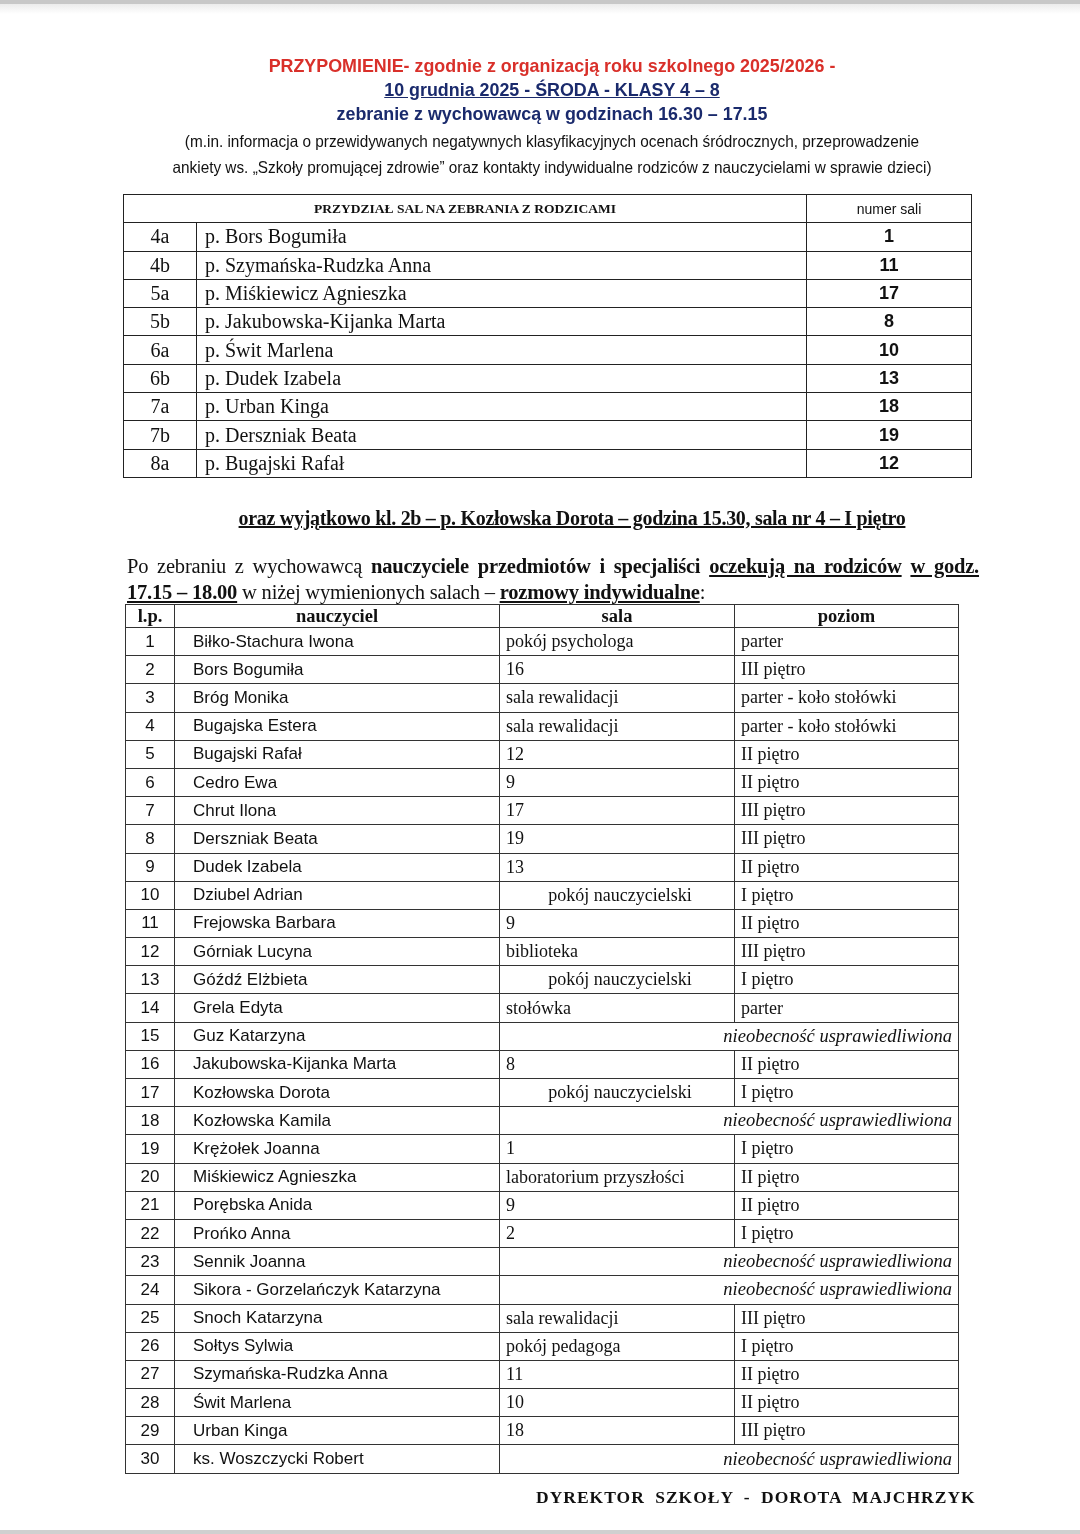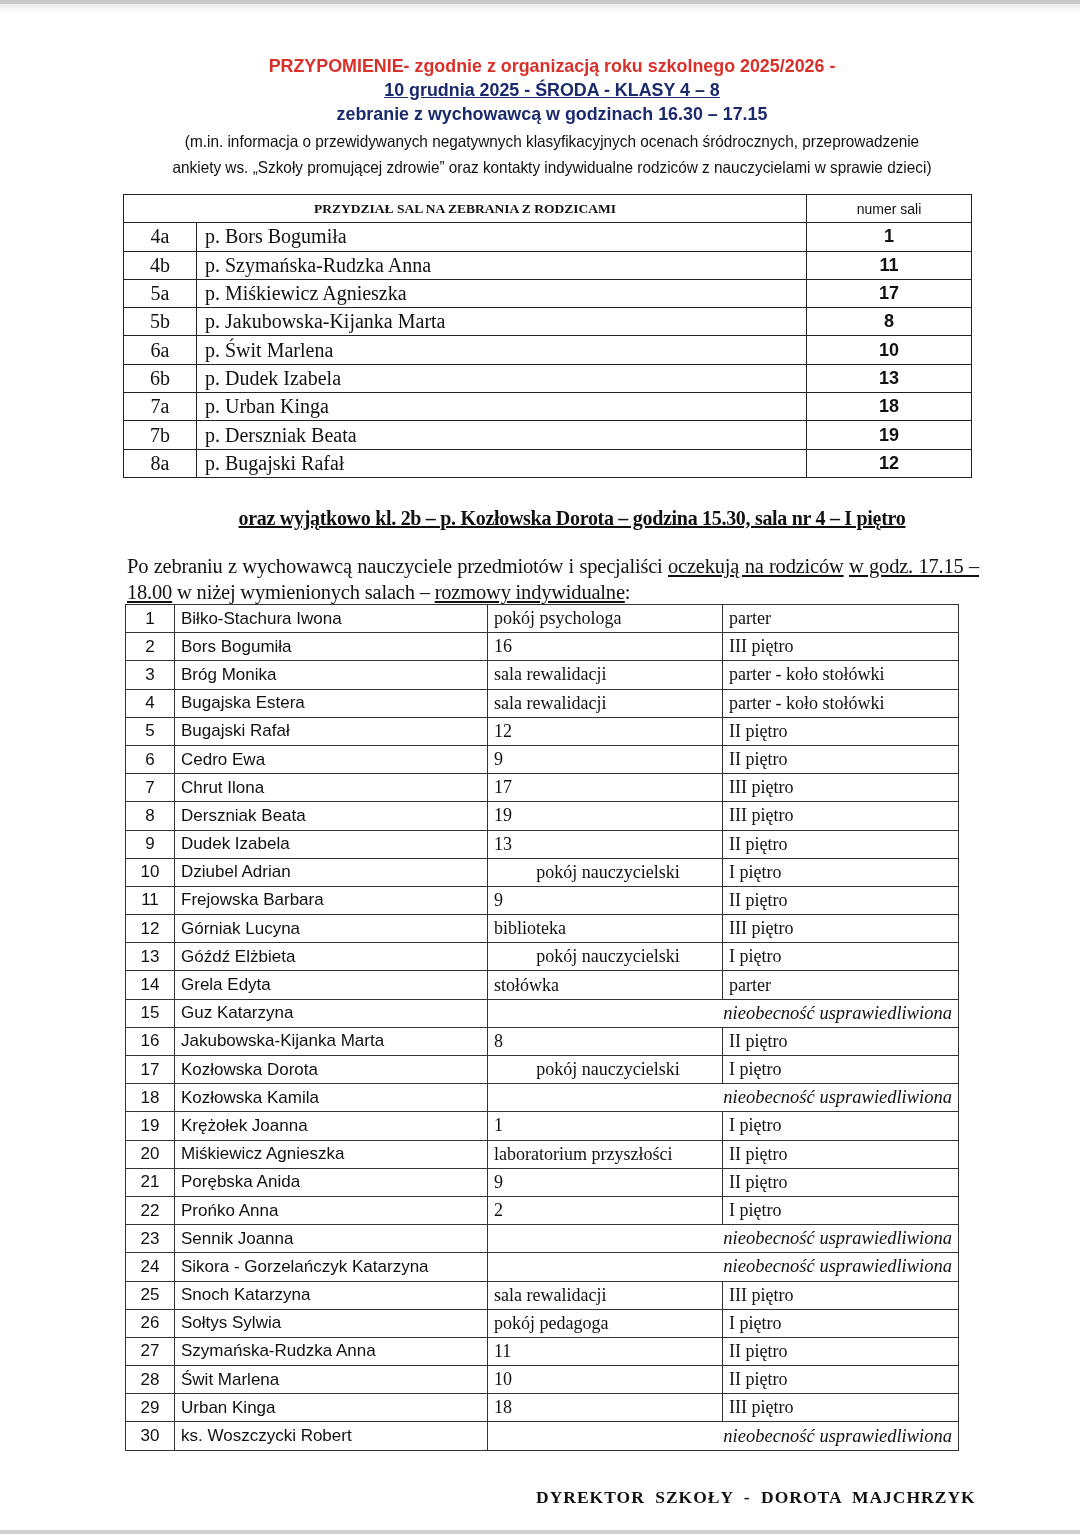--- a/index.html
+++ b/index.html
@@ -22,28 +22,28 @@
   .t1 td { border: 1.5px solid #222; height: 27.3px; padding: 0; }
   .t1 .hd { font-family: Liberation Serif, serif; font-weight: bold; font-size: 13.5px; text-align: center; height: 26px; }
   .t1 .hd2 { font-family: "Liberation Sans", sans-serif; font-size: 14px; text-align: center; }
   .t1 .cls { width: 72px; text-align: center; font-size: 20px; }
   .t1 .tname { font-size: 20px; padding-left: 8px; }
   .t1 .room { width: 164px; text-align: center; font-family: "Liberation Sans", sans-serif; font-weight: bold; font-size: 18px; }
 
   .note { position: absolute; left: 0; top: 507px; width: 1080px; text-align: center; font-weight: bold; font-size: 20px; text-decoration: underline; letter-spacing: -0.3px; margin-left: 32px; }
 
   .para { position: absolute; left: 127px; top: 553px; width: 852px; font-size: 20.5px; line-height: 26px; text-align: justify; letter-spacing: -0.2px; }
-  .para b { font-weight: normal; }
+  .para b { font-weight: bold; }
   .para u { text-decoration: underline; }
 
   .t2 { position: absolute; left: 125px; top: 604px; width: 834px; }
   .t2 td { border: 1.3px solid #333; height: 27.2px; padding: 0; vertical-align: middle; }
   .t2 .th { font-weight: bold; font-size: 18.5px; text-align: center; height: 22px; }
   .t2 .c-lp { width: 48px; text-align: center; font-family: "Liberation Sans", sans-serif; font-size: 17px; }
-  .t2 .c-name { width: 306px; padding-left: 6px; font-family: "Liberation Sans", sans-serif; font-size: 17px; }
+  .t2 .c-name { width: 306px; padding-left: 18px; font-family: "Liberation Sans", sans-serif; font-size: 17px; }
   .t2 .c-room { width: 228px; padding-left: 6px; font-size: 18px; }
   .t2 .c-room.center { text-align: center; }
   .t2 .c-level { padding-left: 6px; font-size: 18px; margin-left: 42px; }
   .t2 .absent { text-align: right; padding-right: 6px; font-style: italic; font-size: 18.5px; }
 
   .signature { position: absolute; left: 536px; top: 1487px; font-weight: bold; font-size: 17.5px; letter-spacing: 1px; word-spacing: 5px; }
 </style>
 </head>
 <body>
 
@@ -116,20 +116,26 @@
 
 <div class="note">oraz wyjątkowo kl. 2b – p. Kozłowska Dorota – godzina 15.30, sala nr 4 – I piętro</div>
 
 <div class="para">
   <span>Po zebraniu z wychowawcą </span><b>nauczyciele przedmiotów i specjaliści</b><span>  </span><b><u>oczekują na rodziców</u></b>
   <b><u>w godz. 17.15 – 18.00</u></b><span> w niżej wymienionych salach – </span><b><u>rozmowy indywidualne</u></b><span>:</span>
 </div>
 
 <table class="t2">
   <tbody id="t2-body">
+    <tr>
+      <td class="th" style="width:48px">l.p.</td>
+      <td class="th" style="width:312px">nauczyciel</td>
+      <td class="th" style="width:234px">sala</td>
+      <td class="th">poziom</td>
+    </tr>
   <tr>
         <td class="c-lp">1</td>
         <td class="c-name">Biłko-Stachura Iwona</td>
         <td class="c-room">pokój psychologa</td>
         <td class="c-level">parter</td>
       </tr>
       <tr>
         <td class="c-lp">2</td>
         <td class="c-name">Bors Bogumiła</td>
         <td class="c-room">16</td>

